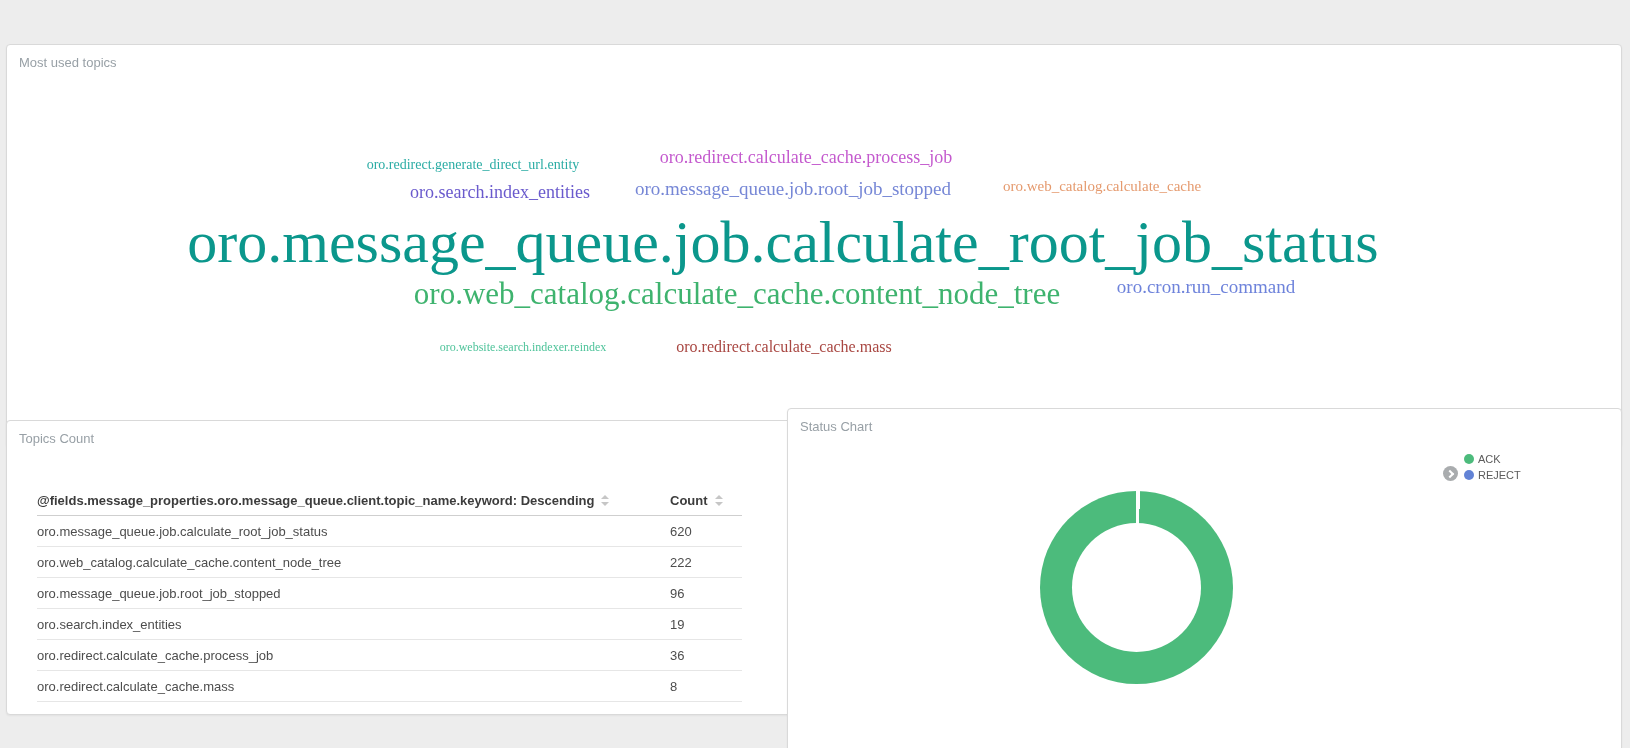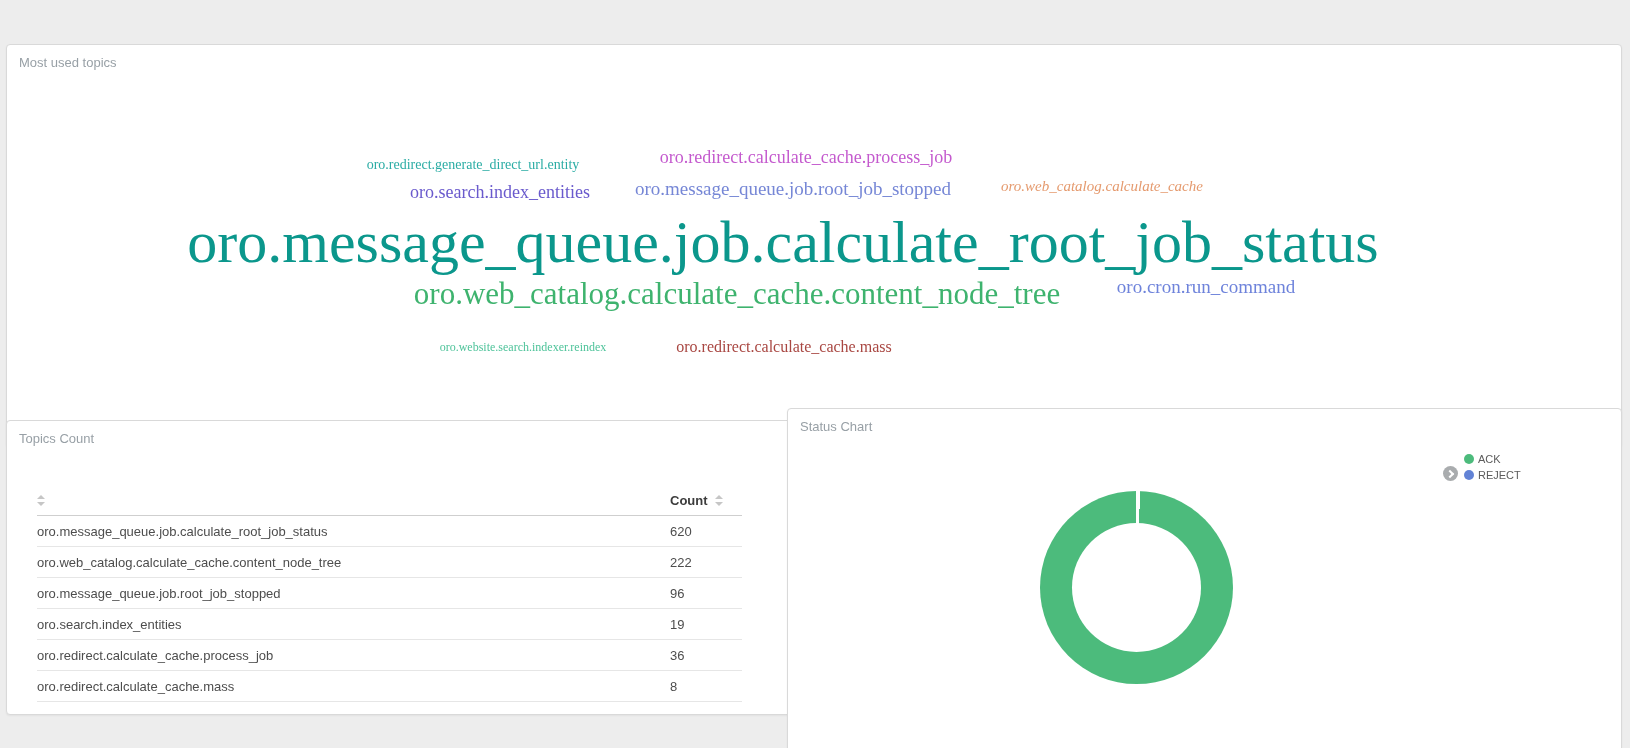--- a/index.html
+++ b/index.html
@@ -95,40 +95,41 @@
   <div class="cloud">
 
       <span class="cloud-word" style="color: rgb(42, 172, 164); font-size: 14px; left: 466px; top: 120px;">oro.redirect.generate_direct_url.entity</span>
 
       <span class="cloud-word" style="color: rgb(196, 90, 206); font-size: 18px; left: 799px; top: 112px;">oro.redirect.calculate_cache.process_job</span>
 
       <span class="cloud-word" style="color: rgb(106, 90, 205); font-size: 18px; left: 493px; top: 147px;">oro.search.index_entities</span>
 
       <span class="cloud-word" style="color: rgb(118, 135, 214); font-size: 19px; left: 786px; top: 143px;">oro.message_queue.job.root_job_stopped</span>
 
-      <span class="cloud-word" style="color: rgb(229, 154, 110); font-size: 15px; left: 1095px; top: 141px; font-style: italic;">oro.web_catalog.calculate_cache</span>
+      <span class="cloud-word" style="color: rgb(229, 154, 110); font-size: 15px; left: 1095px; top: 141px;">oro.web_catalog.calculate_cache</span>
 
       <span class="cloud-word" style="color: rgb(11, 151, 140); font-size: 60px; left: 776px; top: 197px;">oro.message_queue.job.calculate_root_job_status</span>
 
       <span class="cloud-word" style="color: rgb(62, 179, 110); font-size: 31px; left: 730px; top: 248px;">oro.web_catalog.calculate_cache.content_node_tree</span>
 
       <span class="cloud-word" style="color: rgb(110, 131, 219); font-size: 19px; left: 1199px; top: 241px;">oro.cron.run_command</span>
 
       <span class="cloud-word" style="color: rgb(78, 195, 154); font-size: 12px; left: 516px; top: 302px;">oro.website.search.indexer.reindex</span>
 
       <span class="cloud-word" style="color: rgb(169, 71, 66); font-size: 16px; left: 777px; top: 302px;">oro.redirect.calculate_cache.mass</span>
     </div>
 </div>
 
 <div class="panel" id="panel-table">
   <div class="panel-title">Topics Count</div>
 
   <div class="topics-table">
     <div class="t-head">
       <div class="t-cell h-cell">
+        <span>@fields.message_properties.oro.message_queue.client.topic_name.keyword: Descending</span>
         <span class="sort-icon"></span>
       </div>
       <div class="t-cell h-cell">
         <span>Count</span>
         <span class="sort-icon"></span>
       </div>
     </div>
     <div>
 
         <div class="t-row">

